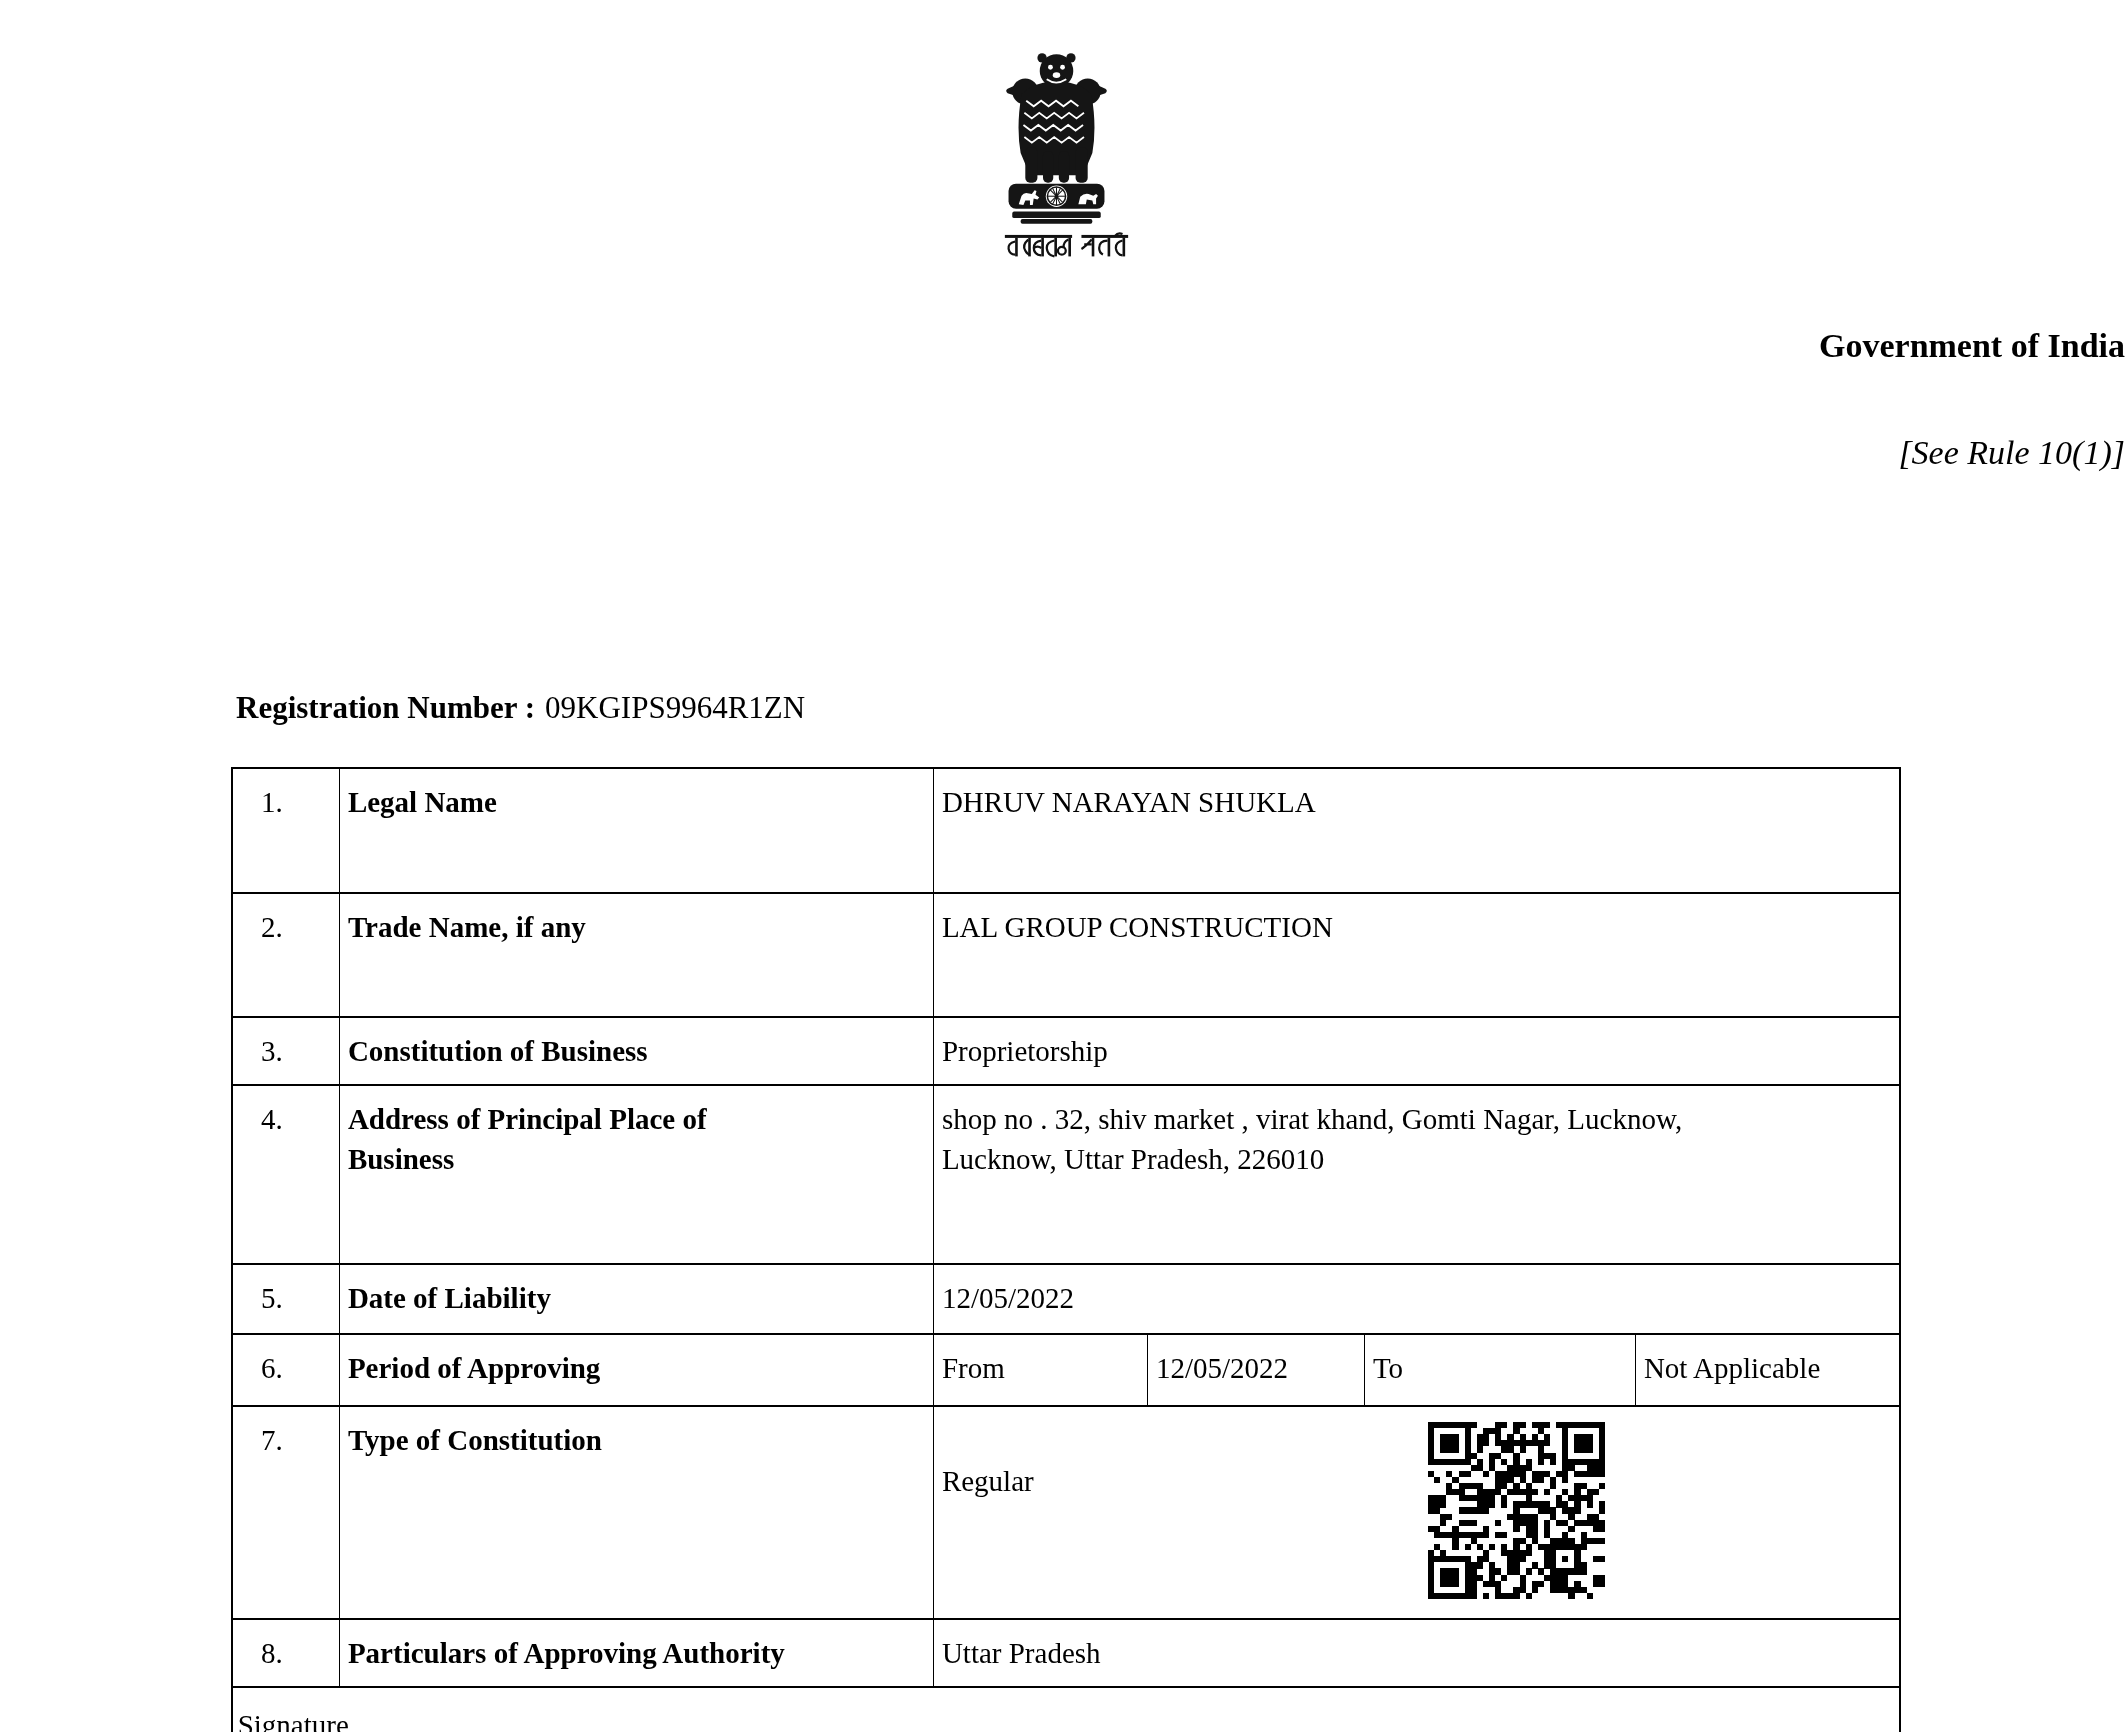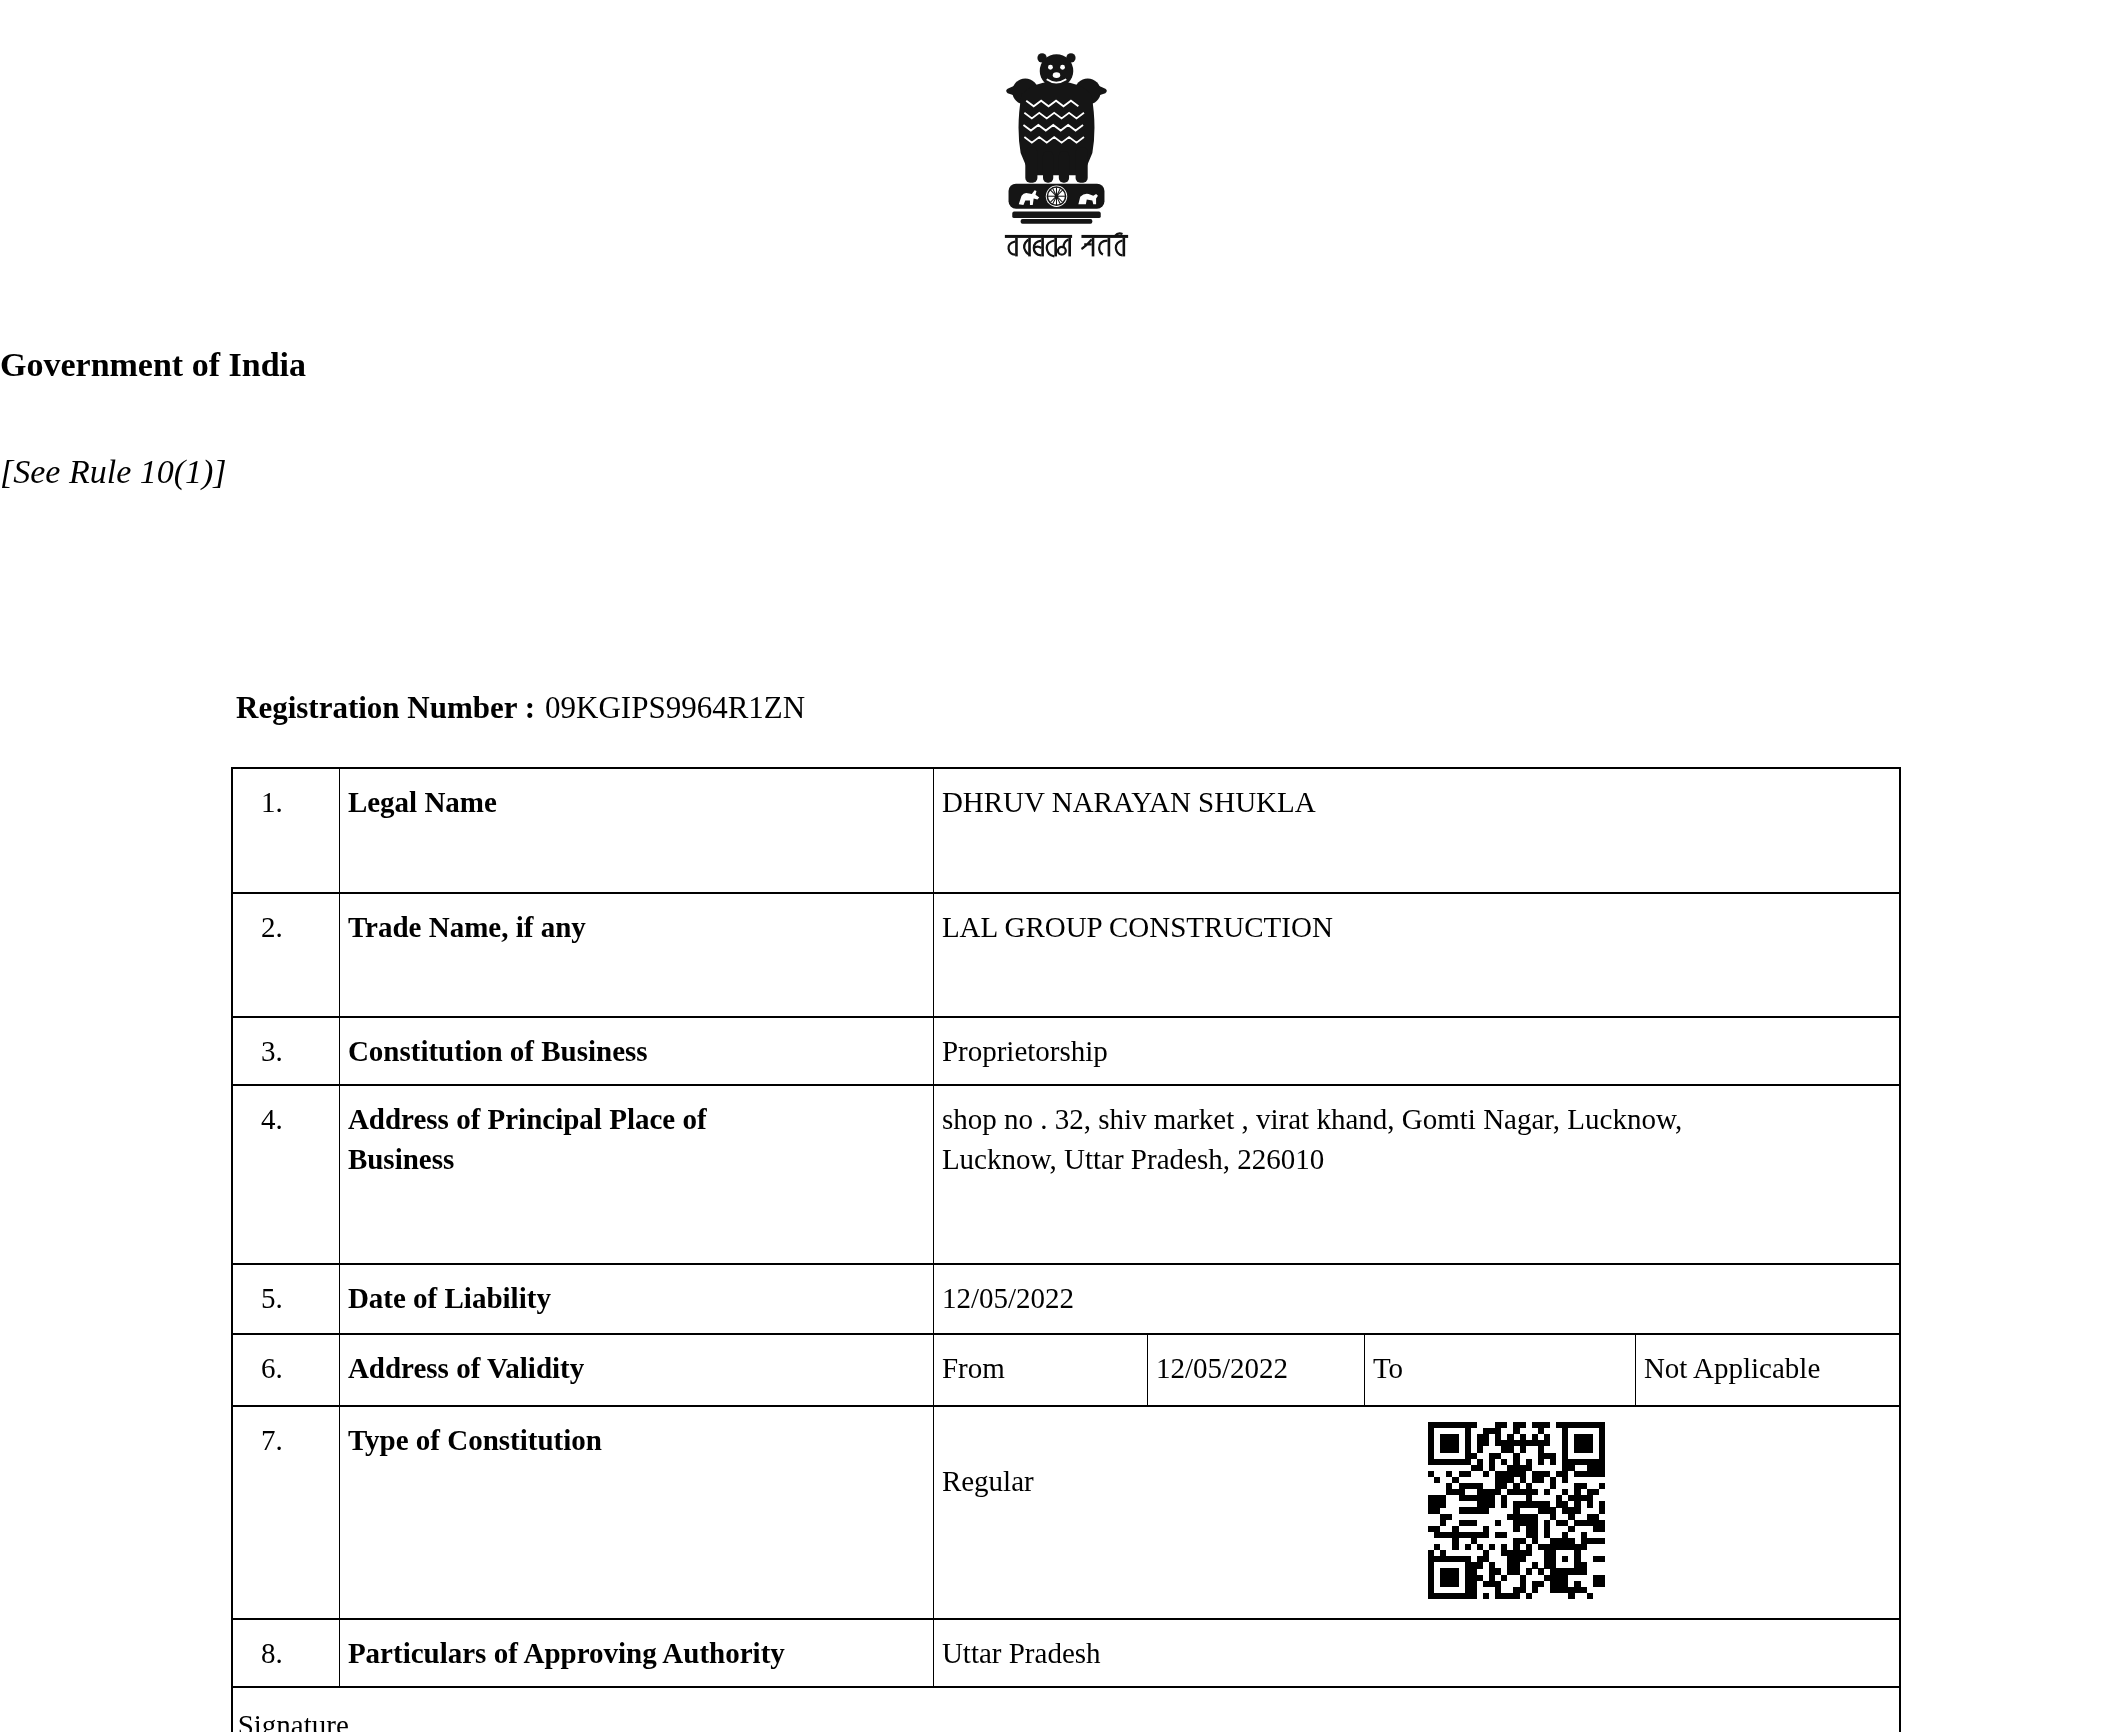--- a/index.html
+++ b/index.html
@@ -5,21 +5,21 @@
   html,body{margin:0;padding:0;background:#e8e8e8;}
   .page{
     position:relative;
     width:2125px;height:1732px;
     background:#ffffff;
     overflow:hidden;
     font-family:"Liberation Serif", serif;
     color:#000;
     margin:0 auto;
   }
-  .center{position:absolute;left:0;width:100%;text-align:left;line-height:1.15;margin-top:19px;}
+  .center{position:absolute;left:0;width:100%;text-align:right;line-height:1.15;}
   .h-gov {top:326px;font-size:34px;font-weight:bold;}
   .h-form{top:374px;font-size:40px;font-weight:bold;}
   .h-rule{top:433px;font-size:34px;font-style:italic;}
   .h-cert{top:552px;font-size:36px;font-weight:bold;}
   .regnum{position:absolute;left:236px;top:690px;font-size:31px;}
   .regnum .b{font-weight:bold;}
   .regnum .v{margin-left:10px;}
 
   .emblem{position:absolute;left:998px;top:43px;width:117px;height:190px;}
   .motto{position:absolute;left:999px;top:232px;width:134px;height:34px;text-align:center;}
@@ -178,21 +178,21 @@
           <span class="addr">shop no . 32, shiv market , virat khand, Gomti Nagar, Lucknow, Lucknow, Uttar Pradesh, 226010</span>
         </td>
       </tr>
       <tr class="r5">
         <td class="sno">5.</td>
         <td class="lbl">Date of Liability</td>
         <td class="val" colspan="4">12/05/2022</td>
       </tr>
       <tr class="r6">
         <td class="sno">6.</td>
-        <td class="lbl">Address of Validity</td>
+        <td class="lbl">Period of Approving</td>
         <td class="val">From</td>
         <td class="val">12/05/2022</td>
         <td class="val">To</td>
         <td class="val">Not Applicable</td>
       </tr>
       <tr class="r7">
         <td class="sno">7.</td>
         <td class="lbl">Type of Constitution</td>
         <td class="val qrcell" colspan="4">
           <div class="regular">Regular</div>

